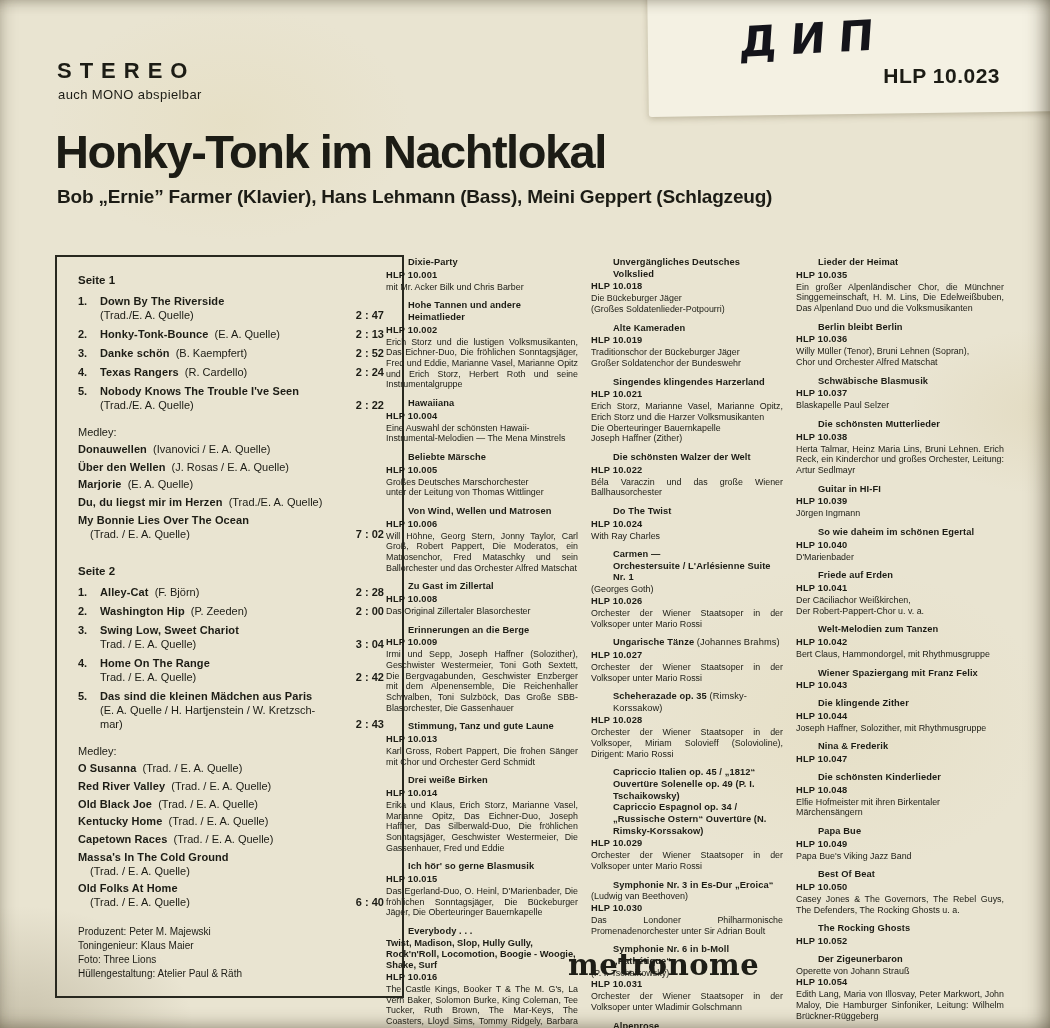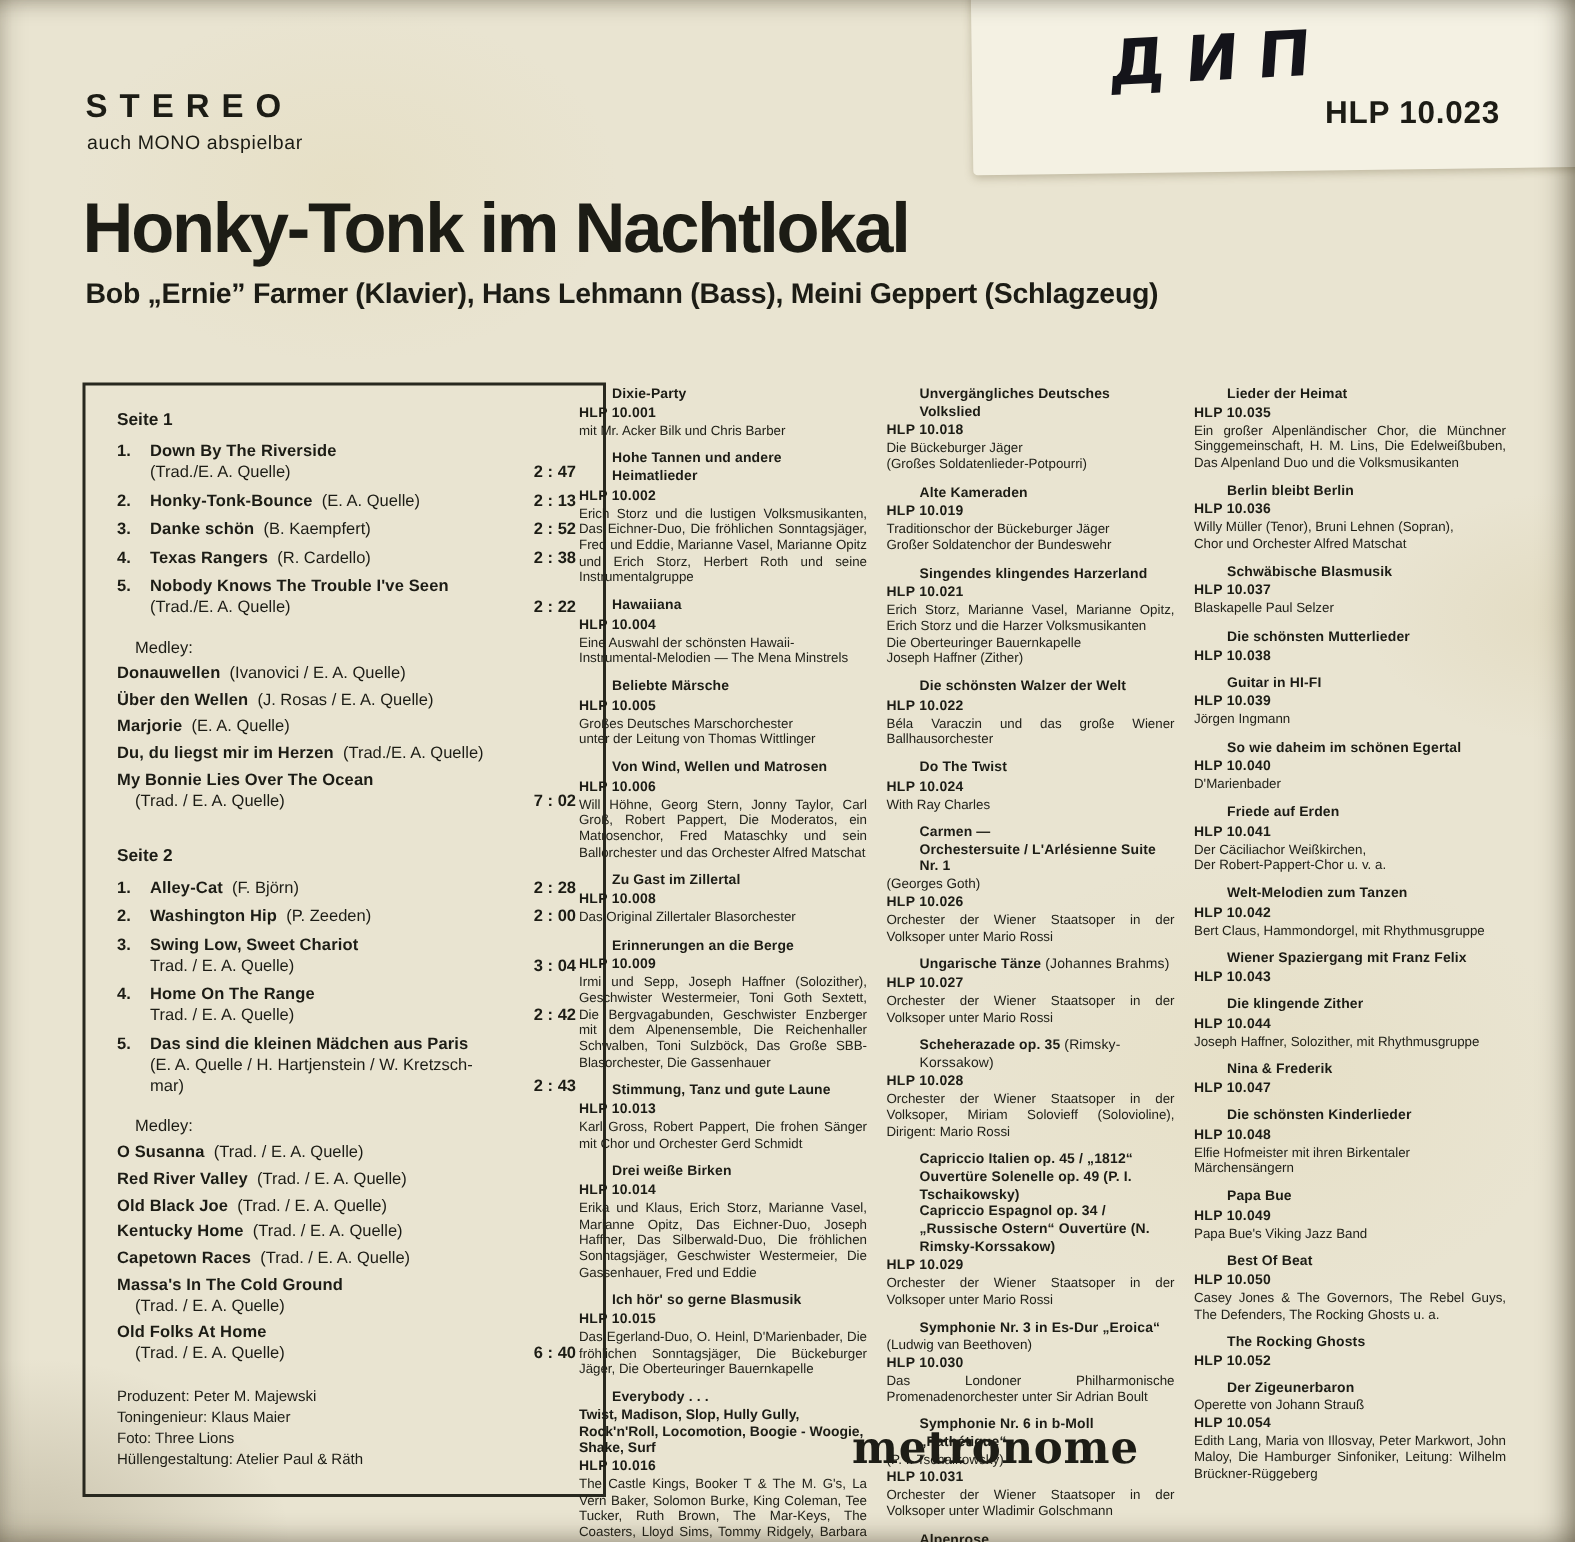--- a/index.html
+++ b/index.html
@@ -40,21 +40,21 @@
   .side-label{font-size:11.5px;font-weight:bold;margin:0 0 9px;}
   .gap-top{margin-top:24px;}
   .track{margin-bottom:5px;font-size:11px;line-height:1.27;}
   .tline{display:flex;}
   .tnum{width:22px;flex:none;font-weight:bold;}
   .ttitle{font-weight:bold;letter-spacing:.1px;}
   .tcredit{font-weight:normal;white-space:pre;}
   .ttime{font-weight:bold;margin-left:6px;white-space:nowrap;}
   .indent{padding-left:22px;}
   .fill{flex:1;}
-  .medley-label{font-size:11px;margin:13px 12px 5px;}
+  .medley-label{font-size:11px;margin:13px 0 5px;}
   .mitem{margin-bottom:4px;font-size:11px;line-height:1.25;}
   .mtitle{font-weight:bold;letter-spacing:.1px;}
   .mindent{padding-left:12px;}
   .credits{margin-top:15px;font-size:10px;line-height:1.4;}
 
   
   .cat-col{top:257px;}
   .col1{left:386px;width:192px;}
   .col2{left:591px;width:192px;}
   .col3{left:796px;width:208px;}
@@ -114,21 +114,21 @@
           <span class="fill"></span>
           <span class="ttime">2 : 52</span>
         </div>
       </div>
       <div class="track">
         <div class="tline">
           <span class="tnum">4.</span>
           <span class="ttitle">Texas Rangers</span>
           <span class="tcredit">  (R. Cardello)</span>
           <span class="fill"></span>
-          <span class="ttime">2 : 38</span>
+          <span class="ttime">2 : 24</span>
         </div>
       </div>
       <div class="track">
         <div class="tline">
           <span class="tnum">5.</span>
           <span class="ttitle">Nobody Knows The Trouble I've Seen</span>
         </div>
         <div class="tline indent">
           <span class="tcredit">(Trad./E. A. Quelle)</span>
           <span class="fill"></span>
@@ -425,20 +425,21 @@
 Chor und Orchester Alfred Matschat</div>
       </div>
       <div class="entry">
         <div class="etitle">Schwäbische Blasmusik</div>
         <div class="enum">HLP 10.037</div>
         <div class="eartists">Blaskapelle Paul Selzer</div>
       </div>
       <div class="entry">
         <div class="etitle">Die schönsten Mutterlieder</div>
         <div class="enum">HLP 10.038</div>
+        <div class="eartists">Herta Talmar, Heinz Maria Lins, Bruni Lehnen. Erich Reck, ein Kinderchor und großes Orchester, Leitung: Artur Sedlmayr</div>
       </div>
       <div class="entry">
         <div class="etitle">Guitar in HI-FI</div>
         <div class="enum">HLP 10.039</div>
         <div class="eartists">Jörgen Ingmann</div>
       </div>
       <div class="entry">
         <div class="etitle">So wie daheim im schönen Egertal</div>
         <div class="enum">HLP 10.040</div>
         <div class="eartists">D'Marienbader</div>

